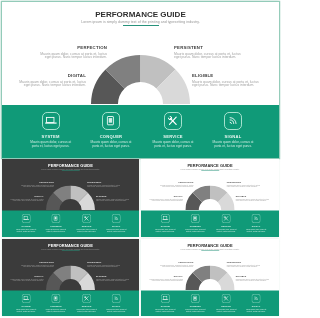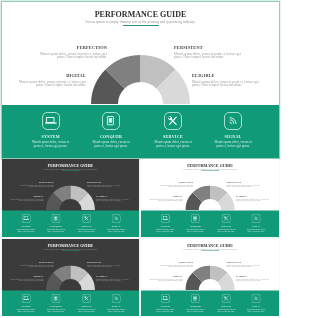--- a/index.html
+++ b/index.html
@@ -1,19 +1,19 @@
 <!DOCTYPE html>
 <html><head>
 <meta charset="utf-8">
 <style>
   html,body{margin:0;padding:0;}
   body{width:281px;height:318px;background:#ffffff;
        font-family:"Liberation Sans",sans-serif;overflow:hidden;
        -webkit-font-smoothing:antialiased;}
-  .page{position:relative;width:281px;height:316px;font-family:Liberation Serif, serif;}
+  .page{position:relative;width:281px;height:316px;}
 
   
   .slide{position:absolute;overflow:hidden;box-sizing:border-box;}
   .slide.light{background:#ffffff;}
 
   
   #hero{left:2px;top:2px;width:277px;height:156px;
          box-shadow:0 0 0 1.2px rgba(140,200,180,.9), 0 0 2.4px 0.4px rgba(120,190,165,.65);}
 
   .hero-head{position:absolute;left:0;top:8px;width:100%;text-align:center;}

